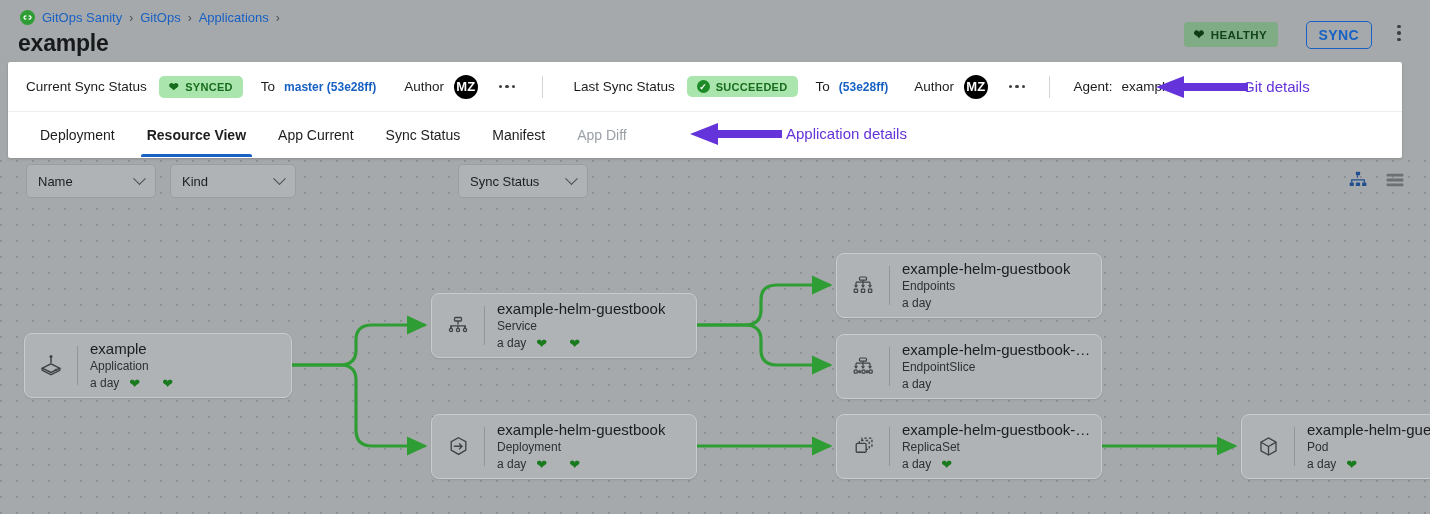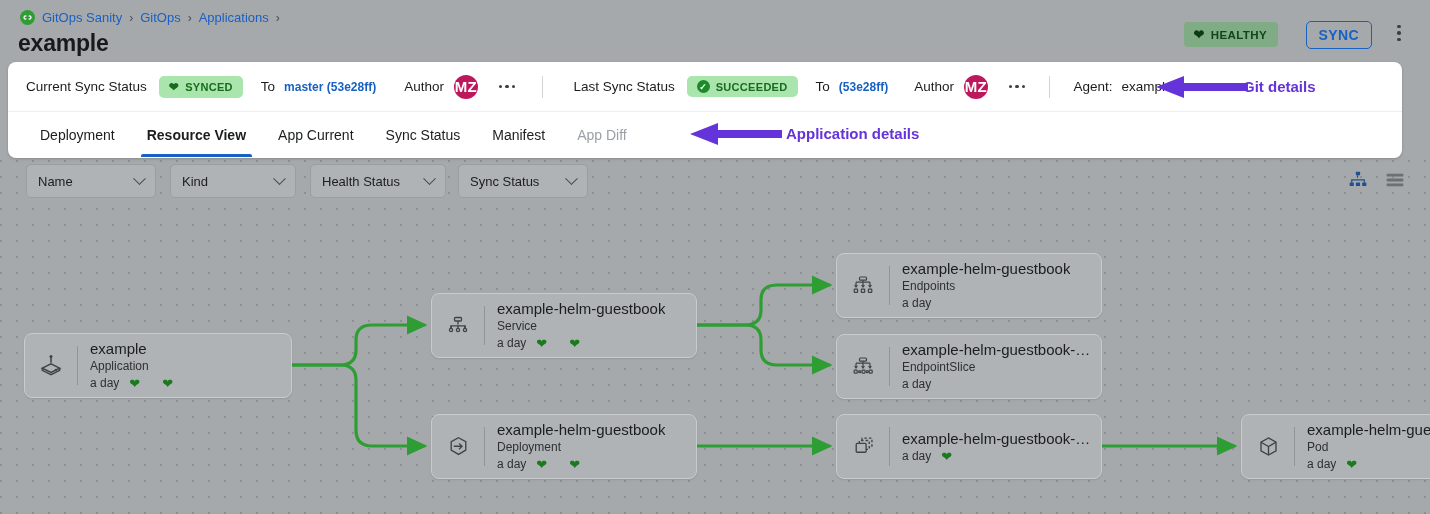--- a/index.html
+++ b/index.html
@@ -71,59 +71,59 @@
     border-radius: 5px; padding: 5px 12px; font-size: 14px; font-weight: bold;
     letter-spacing: .4px; cursor: pointer;
     font-family: "Liberation Sans", sans-serif;
   }
   .kebab { position: absolute; right: 22px; top: 22px; width: 18px; height: 22px; display: flex; flex-direction: column; align-items: center; justify-content: center; gap: 3px; cursor: pointer; }
   .kebab i { width: 3.5px; height: 3.5px; border-radius: 50%; background: #3c3f42; display: block; }
 
   
   .panel {
     position: absolute; left: 8px; top: 62px; width: 1394px; height: 96px;
-    background: #ffffff; border-radius: 8px;
+    background: #ffffff; border-radius: 2px;
     box-shadow: 0 1px 3px rgba(0,0,0,.18);
     z-index: 10;
   }
   .syncbar { position: relative; height: 49px; display: flex; align-items: center; padding-left: 10px; }
   .sb-label { font-size: 13.5px; color: #1b1d1f; }
   .pill {
     display: inline-flex; align-items: center; gap: 6px;
     background: #aae5ad; border-radius: 5px; padding: 4px 10px;
     font-size: 11px; font-weight: bold; color: #176b1c; letter-spacing: .3px;
   }
   .pill .pico { font-size: 12px; color: #176b1c; }
   .check-ico {
     width: 13px; height: 13px; border-radius: 50%; background: #1d8a28;
     display: inline-flex; align-items: center; justify-content: center;
     color: #fff; font-size: 9px; font-weight: bold;
   }
   .sb-to { font-size: 13.5px; color: #1b1d1f; }
   .sb-rev { font-size: 12px; font-weight: bold; color: #1861c4; }
   .avatar {
-    width: 24px; height: 24px; border-radius: 50%; background: #be185d;
+    width: 24px; height: 24px; border-radius: 50%; background: #000000;
     display: inline-flex; align-items: center; justify-content: center;
-    font-size: 15px; font-weight: bold; color: #fff; letter-spacing: .3px;
+    font-size: 13px; font-weight: bold; color: #fff; letter-spacing: .3px;
   }
   .dots { display: inline-flex; gap: 3px; align-items: center; cursor: pointer; }
   .dots i { width: 3.5px; height: 3.5px; border-radius: 50%; background: #3c3f42; }
   .vsep { width: 1px; height: 22px; background: #d2d5d8; }
 
   .tabs { position: relative; height: 46px; display: flex; align-items: stretch; padding-left: 16px; border-top: 1px solid #eceef0; }
   .tab {
     display: flex; align-items: center; padding: 0 16px;
     font-size: 14px; color: #1b1d1f; cursor: pointer; position: relative;
   }
   .tab.active { font-weight: bold; }
   .tab.active::after { content: ""; position: absolute; left: 10px; right: 10px; bottom: 0; height: 3px; background: #1861c4; border-radius: 2px 2px 0 0; }
   .tab.muted { color: #9aa0a6; }
 
   
-  .anno-label { position: absolute; color: #6433d9; font-size: 15px; font-weight: bold; }
+  .anno-label { position: absolute; color: #6433d9; font-size: 15px; font-weight: normal; }
   .arrow { position: absolute; }
 
   
   .filterbar { position: absolute; left: 0; top: 160px; width: 1430px; height: 52px; z-index: 5; }
   .filter {
     position: absolute; top: 4px; height: 34px;
     background: #b0b3b5; border: 1px solid #9b9ea1; border-radius: 5px;
     display: flex; align-items: center; justify-content: space-between;
     padding: 0 11px; font-size: 13px; color: #1b1d1f; cursor: pointer;
   }
@@ -272,20 +272,21 @@
       <div class="ico">
         <svg width="25" height="25" viewBox="0 0 24 24" fill="none" stroke="currentColor" stroke-width="1.3">
           <rect x="5" y="9" width="9.5" height="8.5" rx="1"></rect>
           <path d="M8 9 V6.2 h9.5 v8.5 H14.5" stroke-dasharray="2.4 2"></path>
           <path d="M10.6 6.2 V4 h9.5 v8.5 H17.3" stroke-dasharray="2.4 2"></path>
         </svg>
       </div>
       <div class="divider"></div>
       <div class="body">
         <div class="nname">example-helm-guestbook-74…</div>
+        <div class="nkind">ReplicaSet</div>
         <div class="nmeta">
           <span class="age">a day</span>
           <span class="heart">❤</span>
         </div>
       </div>
     </div>
 
     <div class="node" style="left:1241px; top:254px; width:266px; height:65px;">
       <div class="ico">
         <svg width="25" height="25" viewBox="0 0 24 24" fill="none" stroke="currentColor" stroke-width="1.3">
@@ -305,24 +306,20 @@
     </div>
   </div>
 
   <div class="filterbar">
     <div class="filter" style="left:170px; width:126px;">
       <span>Kind</span>
       <span class="chev"></span>
     </div>
     <div class="filter" style="left:26px; width:130px;">
       <span>Name</span>
-      <span class="chev"></span>
-    </div>
-    <div class="filter" style="left:310px; width:136px;">
-      <span>Health Status</span>
       <span class="chev"></span>
     </div>
     <div class="filter" style="left:458px; width:130px;">
       <span>Sync Status</span>
       <span class="chev"></span>
     </div>
 
     <div class="viewtoggle" style="left:1348px;">
       <svg width="20" height="20" viewBox="0 0 24 24" fill="#1f4f8f">
         <rect x="9.5" y="2" width="5" height="4.2" rx=".6"></rect>

